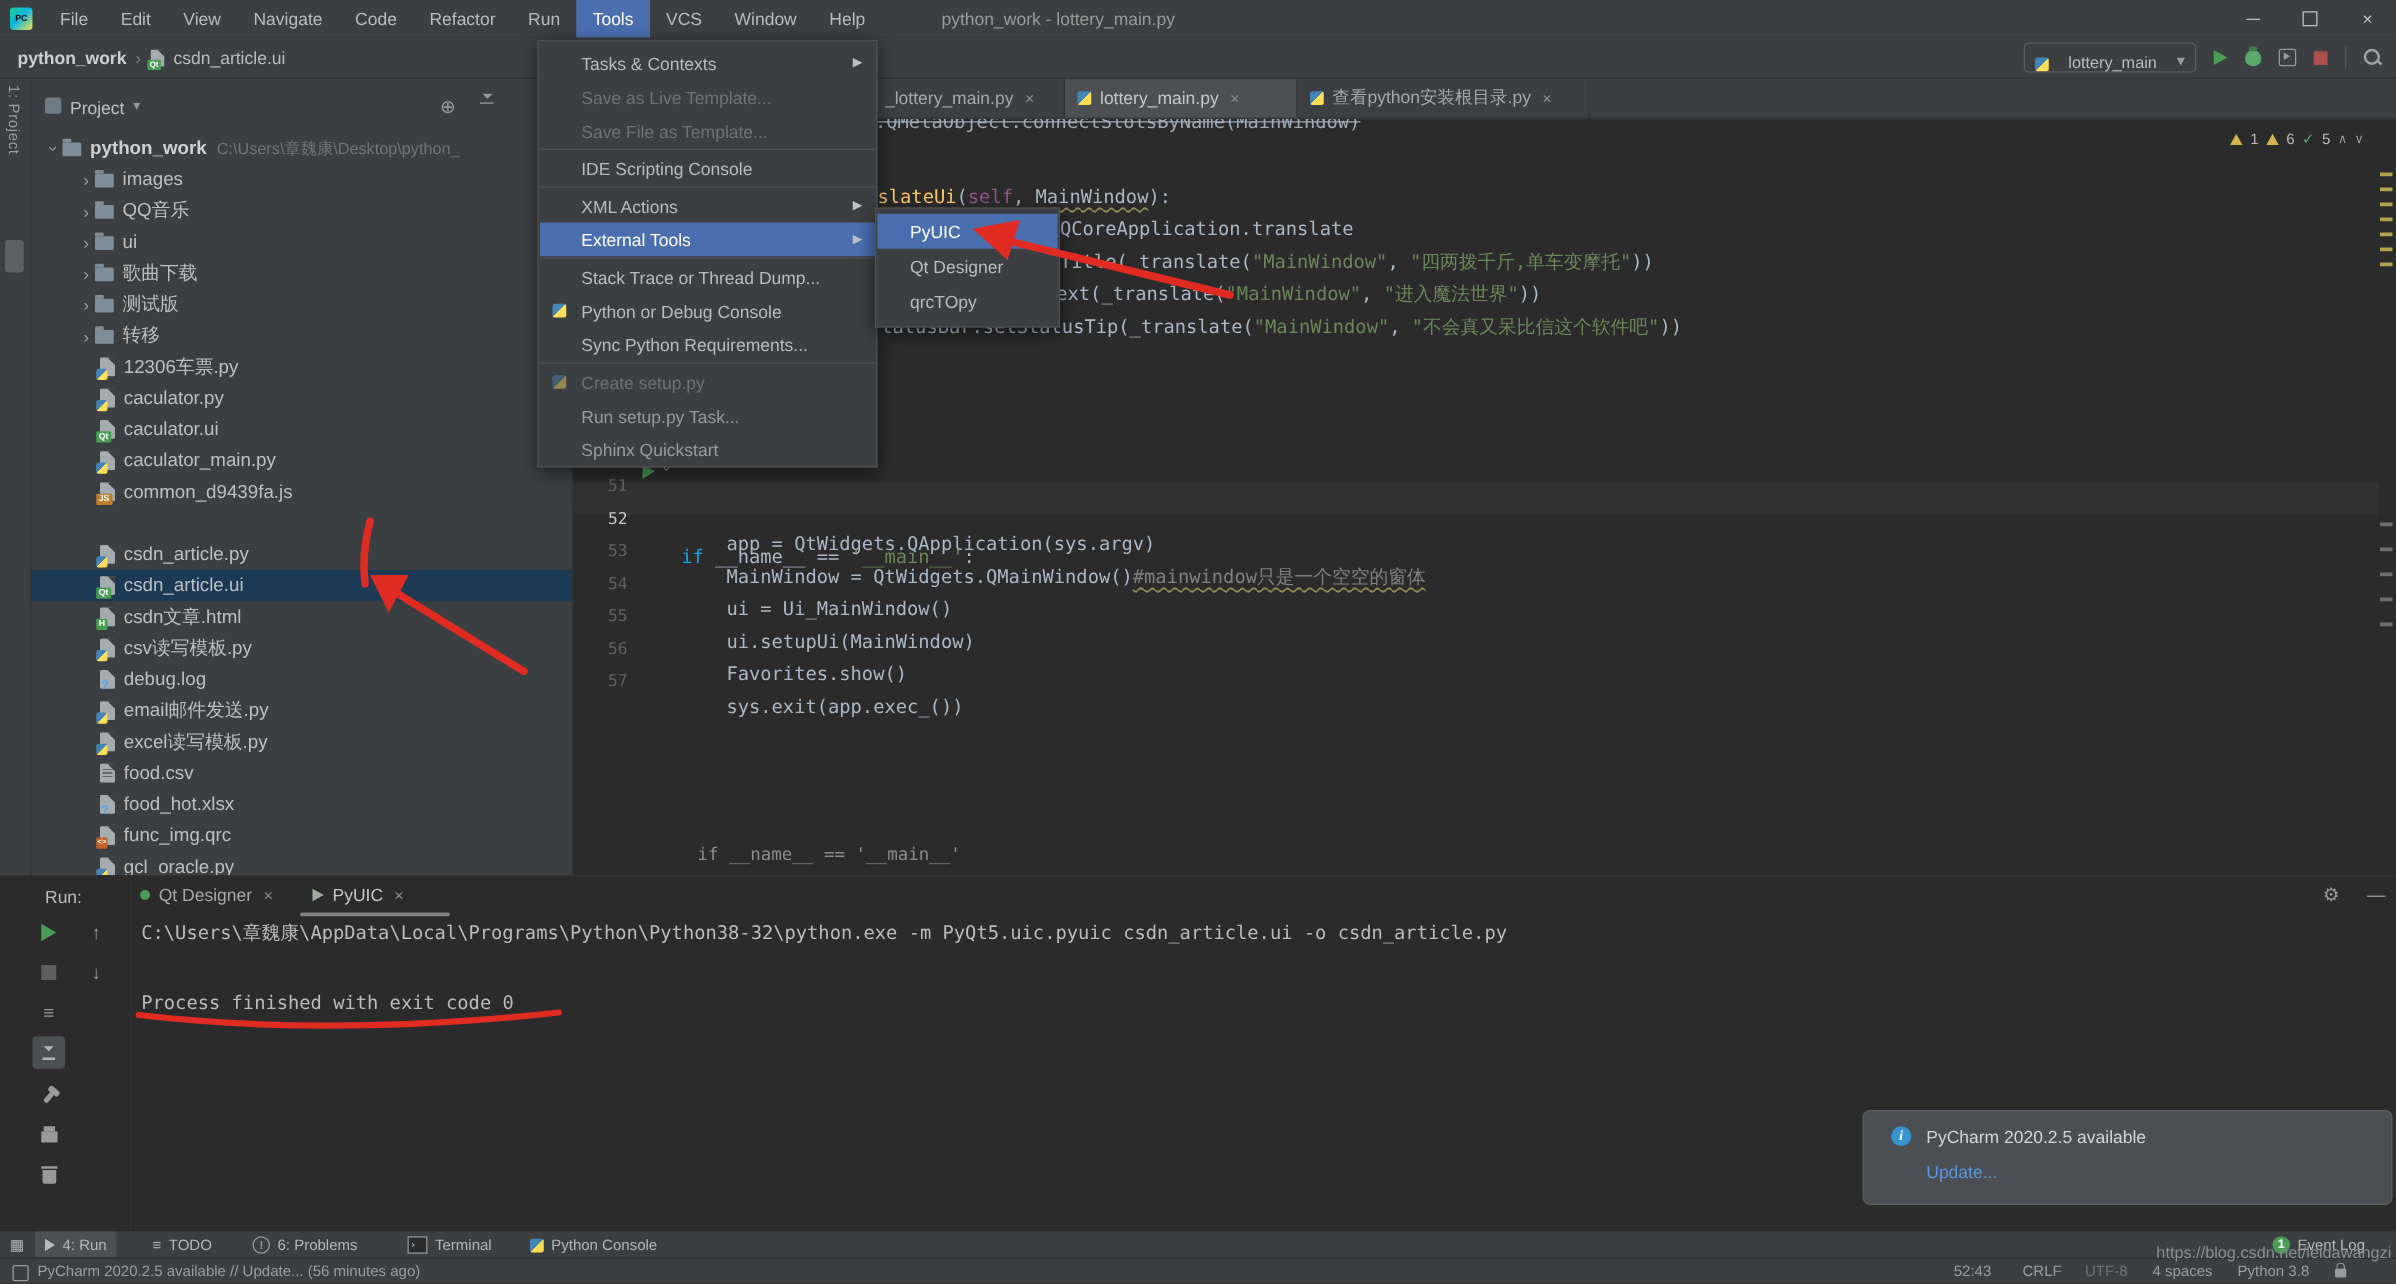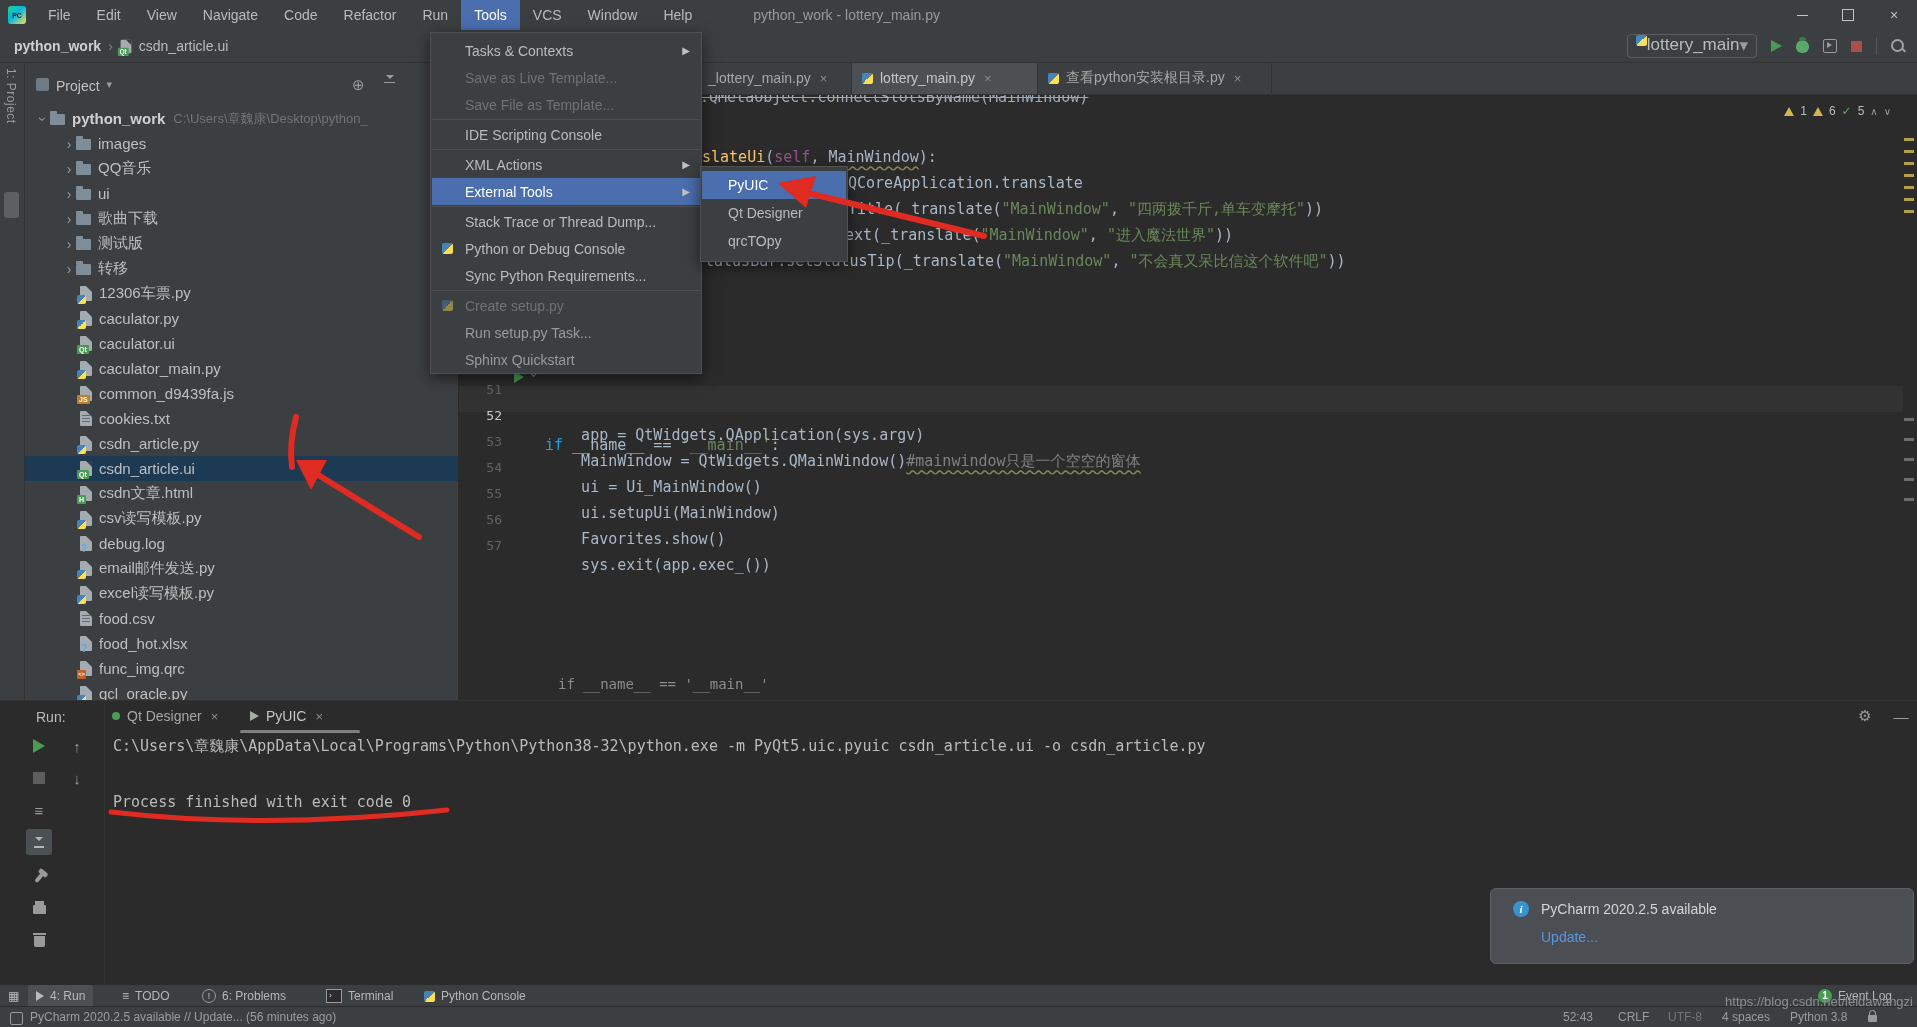--- a/index.html
+++ b/index.html
@@ -14,21 +14,21 @@
   .winbtns{position:absolute;right:0;top:0;display:flex}
   .winbtn{width:46px;height:30px;display:flex;align-items:center;justify-content:center;color:#c3c3c3;font-size:14px}
   .maxbox{width:10px;height:10px;border:1px solid #c3c3c3}
   .minline{width:11px;height:0;border-top:1px solid #c3c3c3}
   
   #navbar{position:absolute;top:30px;left:0;width:100%;height:32px;background:#3c3f41;border-bottom:1px solid #323232;z-index:6}
   .crumbs{position:absolute;left:14px;top:0;height:32px;display:flex;align-items:center;gap:7px;font-size:14px}
   .crumb-root{color:#cfcfcf;font-weight:bold}
   .crumb-sep{color:#7e7e7e}
   .runcluster{position:absolute;right:12px;top:0;height:32px;display:flex;align-items:center;gap:14px}
-  .cfgbox{display:flex;align-items:flex-start;gap:0;border:1px solid #5a5e60;border-radius:4px;height:22px;padding:0 8px;font-size:17px;color:#bbb}
+  .cfgbox{display:flex;align-items:flex-end;gap:16px;border:1px solid #5a5e60;border-radius:4px;height:22px;padding:0 8px;font-size:13px;color:#bbb}
   .pybadge{width:11px;height:11px;border-radius:2px;background:linear-gradient(135deg,#4584b6 50%,#ffde57 50%);flex:none}
   .tri-play{width:0;height:0;border-left:11px solid #499c54;border-top:6px solid transparent;border-bottom:6px solid transparent}
   .stopsq{width:11px;height:11px;background:#c75450;opacity:.8}
   .vsep{width:1px;height:18px;background:#55585a}
   
   #lstrip{position:absolute;left:0;top:62px;width:24px;height:922px;background:#3c3f41;border-right:1px solid #323232;z-index:5}
   .vlabel{position:absolute;left:4px;writing-mode:vertical-rl;font-size:12px;color:#9c9c9c;letter-spacing:.5px}
   .stripico{position:absolute;left:5px;width:13px;height:13px;color:#9a9a9a;font-size:12px;line-height:13px;text-align:center}
   .blob{position:absolute;left:4px;width:15px;height:26px;background:#5c6062;border-radius:3px}
   
@@ -269,24 +269,20 @@
         <span class="lbl">caculator.ui</span>
       </div>
     <div class="trow" style="top:294px">
         <span class="fico py ind-file"></span>
         <span class="lbl">caculator_main.py</span>
       </div>
     <div class="trow" style="top:319px">
         <span class="fico js ind-file"></span>
         <span class="lbl">common_d9439fa.js</span>
       </div>
-    <div class="trow" style="top:344px">
-        <span class="fico txt ind-file"></span>
-        <span class="lbl">cookies.txt</span>
-      </div>
     <div class="trow" style="top:369px">
         <span class="fico py ind-file"></span>
         <span class="lbl">csdn_article.py</span>
       </div>
     <div class="trow selected" style="top:394px">
         <span class="fico qt ind-file"></span>
         <span class="lbl">csdn_article.ui</span>
       </div>
     <div class="trow" style="top:419px">
         <span class="fico html ind-file"></span>

